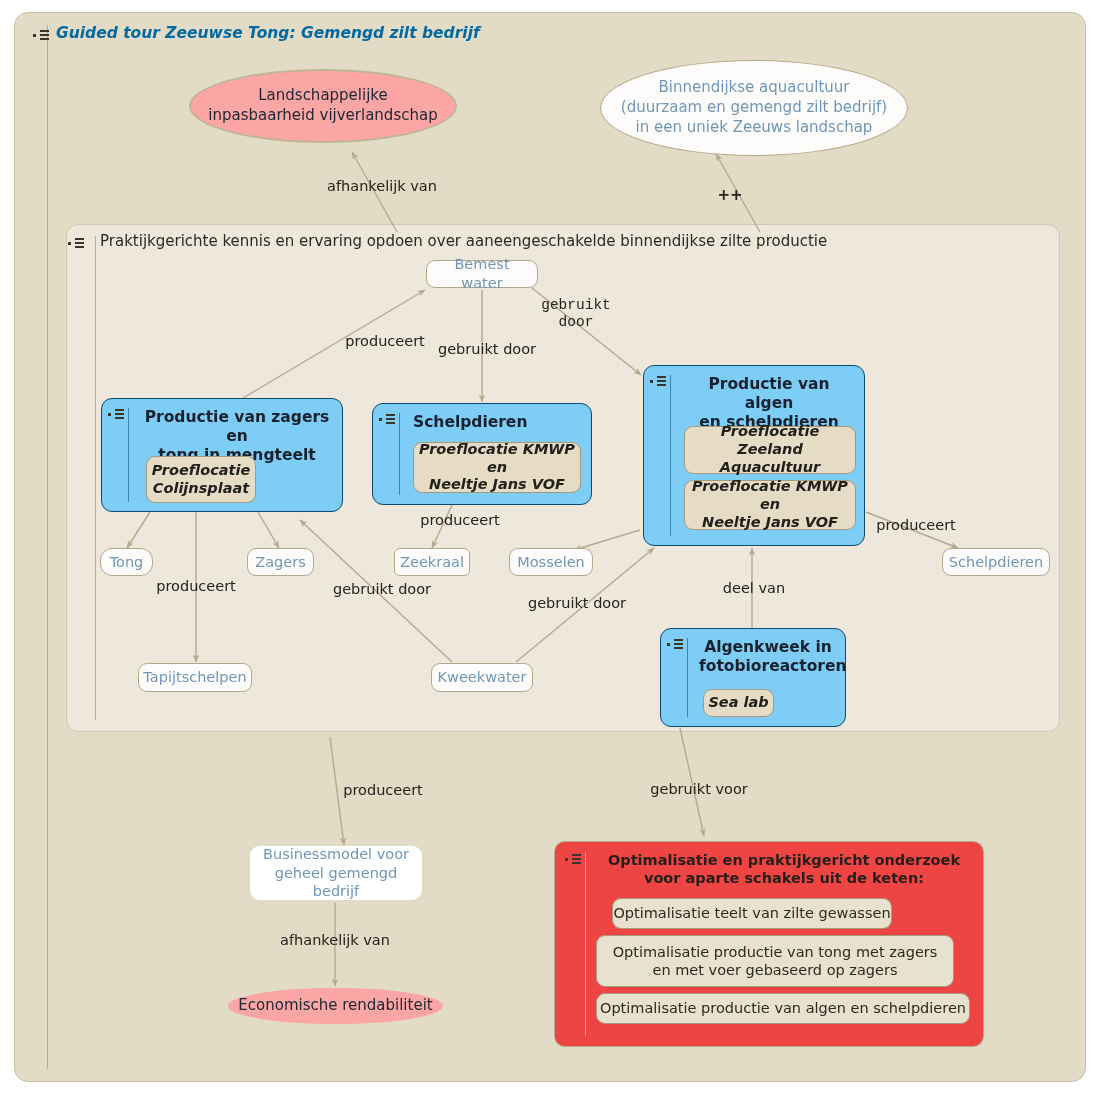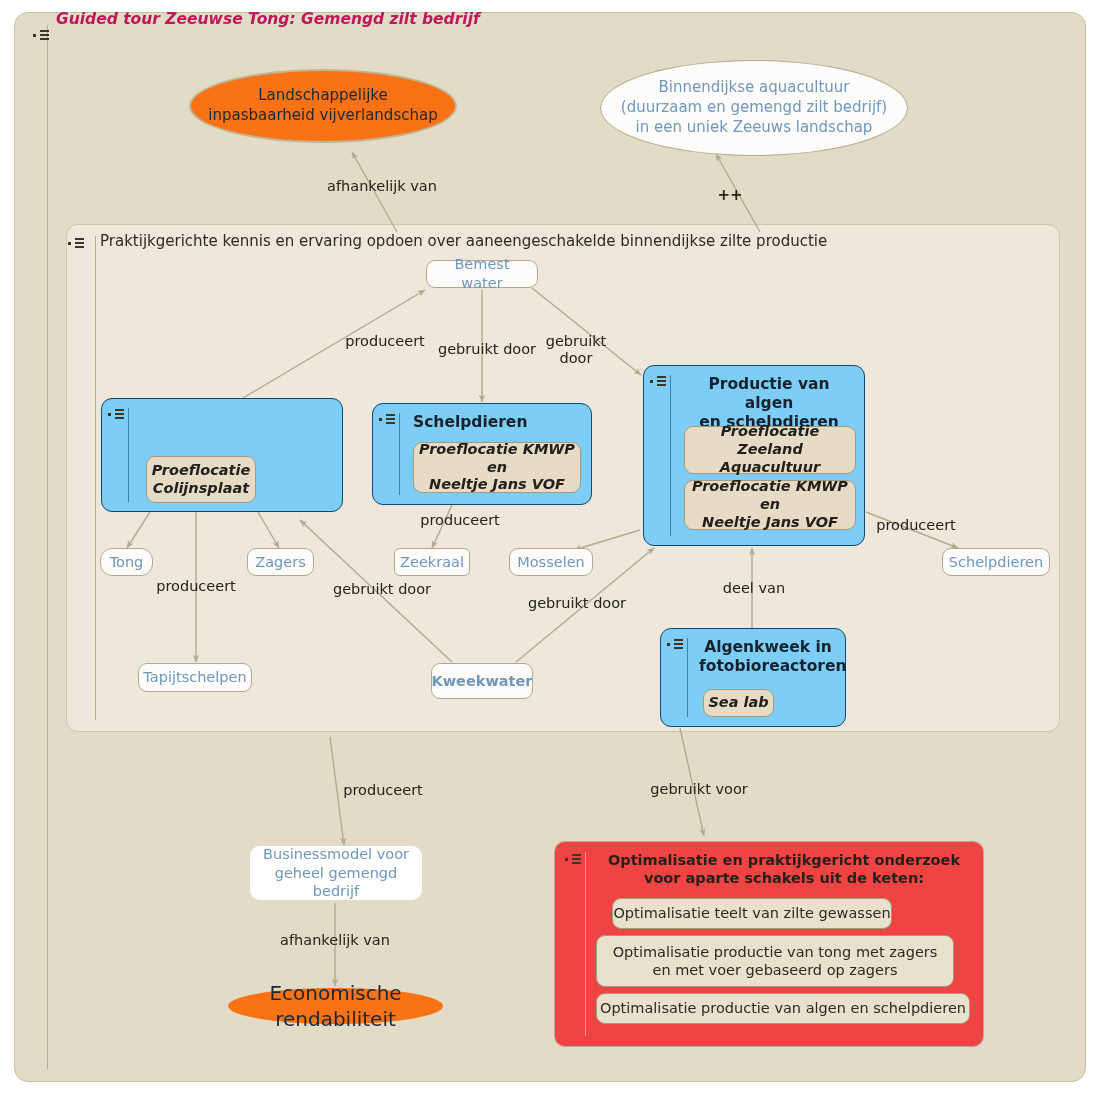--- a/index.html
+++ b/index.html
@@ -55,25 +55,25 @@
     background: #3a342a;
   }
   .list-icon i.dot { left: 0; top: 5px; width: 3px; height: 3px; }
   .list-icon i.l1 { left: 7px; top: 1px;   width: 9px; height: 1.6px; }
   .list-icon i.l2 { left: 7px; top: 5.2px; width: 9px; height: 1.6px; }
   .list-icon i.l3 { left: 7px; top: 9.4px; width: 9px; height: 1.6px; }
 
   
   .outer-title {
     position: absolute;
-    left: 56px; top: 10px;
+    left: 56px; top: 24px;
     font-size: 15.5px;
     font-weight: bold;
     font-style: italic;
-    color: #be185d;
+    color: #0369a1;
     white-space: nowrap;
   }
   .inner-title {
     position: absolute;
     left: 100px; top: 232px;
     font-size: 15px;
     color: #2d2a22;
     white-space: nowrap;
   }
 
@@ -82,21 +82,21 @@
     position: absolute;
     display: flex;
     align-items: center;
     justify-content: center;
     text-align: center;
     border-radius: 50%;
     box-sizing: border-box;
     line-height: 1.32;
   }
   .ellipse.blue {
-    background: #f97316;
+    background: #fca5a5;
     border: 2px solid #c0b596;
     color: #1b2733;
     font-size: 15px;
   }
   .ellipse.blue.noborder { border: none; }
   .ellipse.white {
     background: #fdfcfa;
     border: 1px solid #b5a98c;
     color: #6f97bb;
     font-size: 15px;
@@ -280,48 +280,49 @@
       <path d="M680,728 L704,836"></path>
 
       <path d="M335,903 L335,986"></path>
     </g>
   </svg>
 
   <div class="ellipse blue" style="left:189px; top:69px; width:268px; height:74px;">Landschappelijke<br>inpasbaarheid vijverlandschap</div>
 
   <div class="ellipse white" style="left:600px; top:60px; width:308px; height:96px;">Binnendijkse aquacultuur<br>(duurzaam en gemengd zilt bedrijf)<br>in een uniek Zeeuws landschap</div>
 
-  <div class="ellipse blue noborder" style="left:228px; top:988px; width:215px; height:36px; font-size:20px;">Economische rendabiliteit</div>
+  <div class="ellipse blue noborder" style="left:228px; top:988px; width:215px; height:36px; font-size:15px;">Economische rendabiliteit</div>
 
   <div class="pill" style="left:426px; top:260px; width:112px; height:28px;">Bemest water</div>
 
   <div class="pill" style="left:100px; top:548px; width:53px; height:28px;border-radius:12px;">Tong</div>
 
   <div class="pill" style="left:247px; top:548px; width:67px; height:28px;">Zagers</div>
 
   <div class="pill" style="left:394px; top:548px; width:76px; height:28px;border-radius:6px;">Zeekraal</div>
 
   <div class="pill" style="left:509px; top:548px; width:84px; height:28px;">Mosselen</div>
 
   <div class="pill" style="left:942px; top:548px; width:108px; height:28px;">Schelpdieren</div>
 
   <div class="pill" style="left:138px; top:663px; width:114px; height:29px;">Tapijtschelpen</div>
 
-  <div class="pill" style="left:431px; top:663px; width:102px; height:36px;font-weight:bold;">Kweekwater</div>
+  <div class="pill" style="left:431px; top:663px; width:102px; height:29px;">Kweekwater</div>
 
   <div class="pill noborder" style="left:250px; top:846px; width:172px; height:54px;">Businessmodel voor<br>geheel gemengd bedrijf</div>
 
   <div class="bluebox" style="left:101px; top:398px; width:242px; height:114px;">
     <div class="accent-bar"></div>
     <div class="list-icon" style="left:6px; top:9px;">
       <i class="dot"></i>
         <i class="l1"></i>
         <i class="l2"></i>
         <i class="l3"></i>
     </div>
+    <div class="bb-title">Productie van zagers en<br>tong in mengteelt</div>
     <div class="tan-chip" style="left:44px; top:57px; width:110px; height:47px;">Proeflocatie<br>Colijnsplaat</div>
   </div>
 
   <div class="bluebox" style="left:372px; top:403px; width:220px; height:102px;">
     <div class="accent-bar"></div>
     <div class="list-icon" style="left:6px; top:9px;">
       <i class="dot"></i>
         <i class="l1"></i>
         <i class="l2"></i>
         <i class="l3"></i>
@@ -370,21 +371,21 @@
   </div>
 
   <div class="edge-label" style="left:312px; top:178px; width:140px;">afhankelijk van</div>
 
   <div class="edge-label plus" style="left:700px; top:186px; width:60px;">++</div>
 
   <div class="edge-label" style="left:330px; top:333px; width:110px;">produceert</div>
 
   <div class="edge-label" style="left:428px; top:341px; width:118px;">gebruikt door</div>
 
-  <div class="edge-label" style="left:537px; top:333px; width:78px;">gebruikt<br>door</div>
+  <div class="edge-label" style="left:537px; top:297px; width:78px;font-family:Liberation Mono, monospace;">gebruikt<br>door</div>
 
   <div class="edge-label" style="left:141px; top:578px; width:110px;">produceert</div>
 
   <div class="edge-label" style="left:405px; top:512px; width:110px;">produceert</div>
 
   <div class="edge-label" style="left:323px; top:581px; width:118px;">gebruikt door</div>
 
   <div class="edge-label" style="left:518px; top:595px; width:118px;">gebruikt door</div>
 
   <div class="edge-label" style="left:715px; top:580px; width:78px;">deel van</div>

